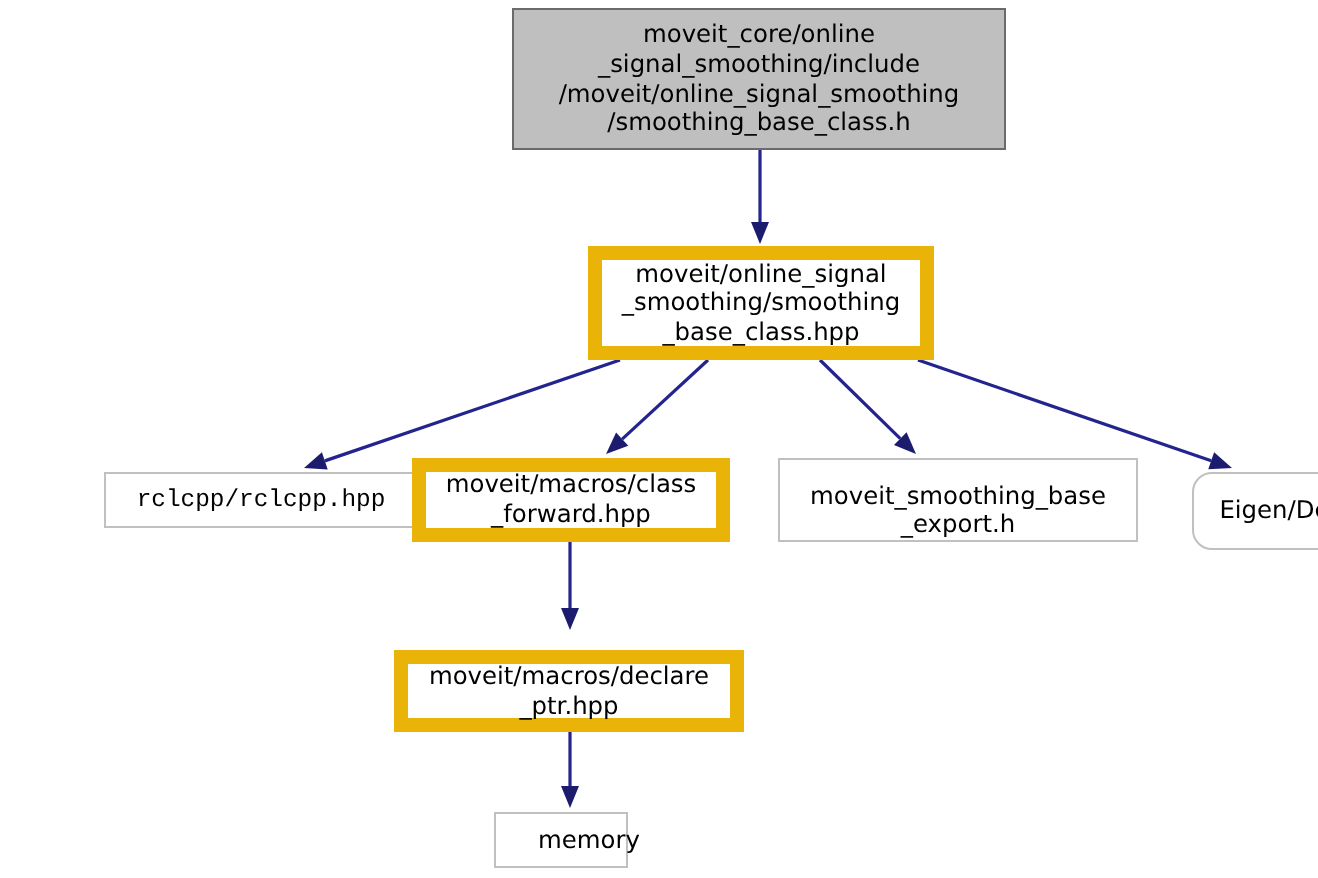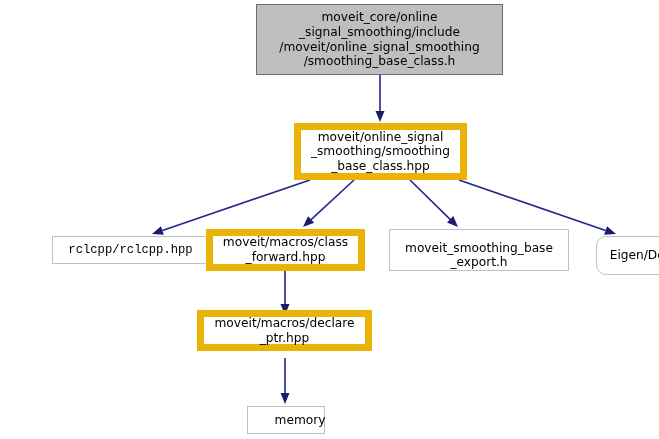--- a/index.html
+++ b/index.html
@@ -80,17 +80,17 @@
 /smoothing_base_class.h</span></div>
       <div class="node black-border" style="left: 250px; top: 123px; width: 173px; height: 57px;"><span class="node-label">moveit/online_signal
 _smoothing/smoothing
 _base_class.hpp</span></div>
       <div class="node" style="left: 8px; top: 236px; width: 157px; height: 28px; font-family: Liberation Mono, monospace;"><span class="node-label">rclcpp/rclcpp.hpp</span></div>
       <div class="node black-border" style="left: 162px; top: 229px; width: 159px; height: 42px; align-items: center;"><span class="node-label">moveit/macros/class
 _forward.hpp</span></div>
       <div class="node" style="left: 345px; top: 229px; width: 180px; height: 42px; align-items: flex-end;"><span class="node-label">moveit_smoothing_base
 _export.h</span></div>
       <div class="node" style="left: 552px; top: 236px; width: 104px; height: 39px; border-radius: 10px;"><span class="node-label">Eigen/Dense</span></div>
-      <div class="node black-border" style="left: 153px; top: 310px; width: 175px; height: 41px;"><span class="node-label">moveit/macros/declare
+      <div class="node black-border" style="left: 153px; top: 325px; width: 175px; height: 41px;"><span class="node-label">moveit/macros/declare
 _ptr.hpp</span></div>
-      <div class="node" style="left: 203px; top: 406px; width: 78px; height: 28px; padding-left: 28px;"><span class="node-label">memory</span></div>
+      <div class="node" style="left: 203px; top: 406px; width: 67px; height: 28px; padding-left: 28px;"><span class="node-label">memory</span></div>
     </div>
 </div>
 
 </body></html>

